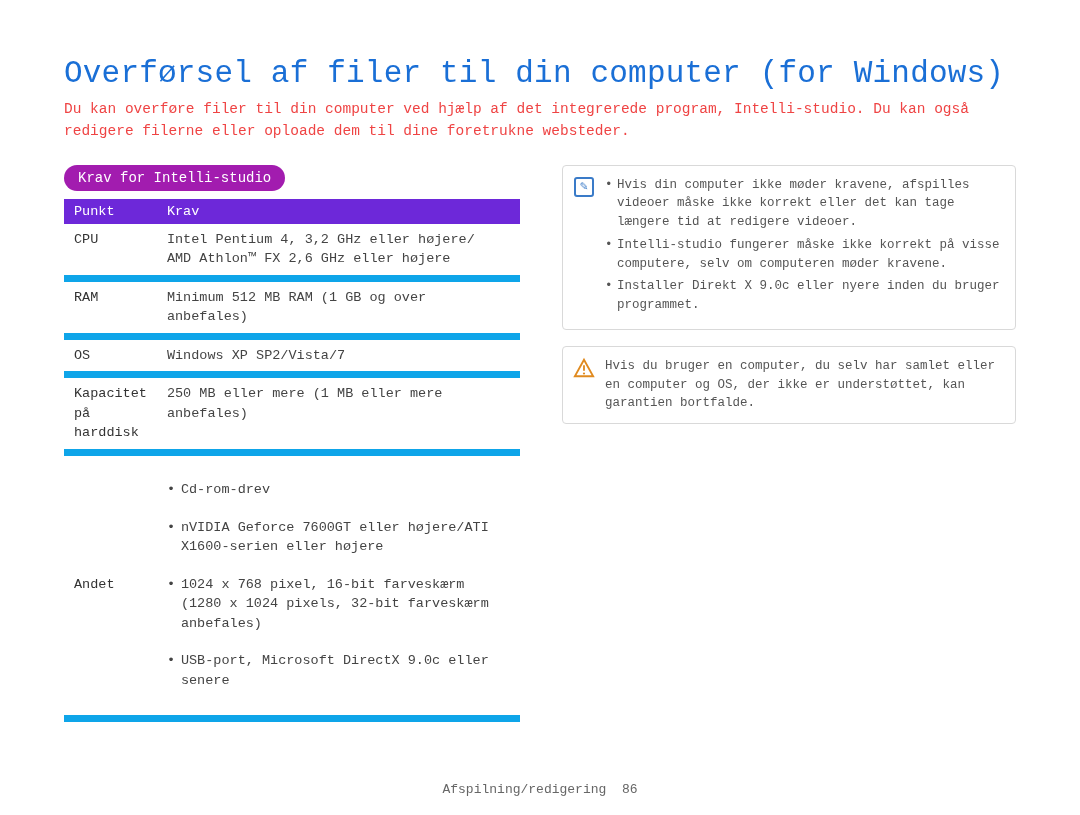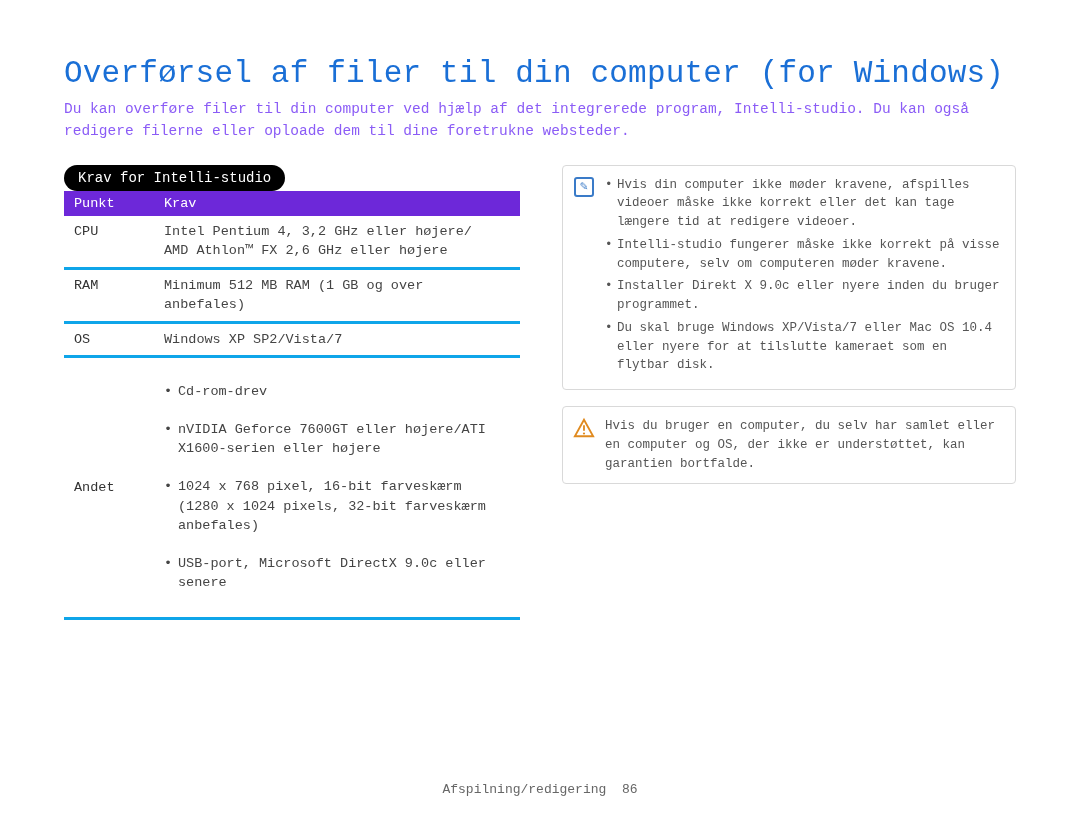--- a/index.html
+++ b/index.html
@@ -1,43 +1,44 @@
 <!DOCTYPE html>
 <html><head>
 <meta charset="utf-8">
 <style>
   * { box-sizing: border-box; margin: 0; padding: 0; }
   html, body { width: 1080px; height: 815px; background: #ffffff; font-family: Arial, Helvetica, sans-serif; color: #3c3c3c; }
   .page { width: 1080px; height: 815px; padding: 56px 64px 12px 64px; position: relative; font-family: Liberation Mono, monospace; }
   h1.title { font-size: 31px; font-weight: 400; color: #1a6fd6; letter-spacing: 0.2px; margin-bottom: 8px; }
-  p.intro { font-size: 14.5px; line-height: 1.5; color: #8b5cf6; margin-bottom: 22px; }
+  p.intro { font-size: 14.5px; line-height: 1.5; color: #ef4444; margin-bottom: 22px; }
   .columns { display: flex; gap: 42px; }
   .col-left { width: 460px; }
   .col-right { width: 458px; }
 
   .badge {
     display: inline-block;
-    background: #000000;
+    background: #a21caf;
     color: #ffffff;
     font-size: 14px;
     padding: 5px 14px 5px 14px;
     border-radius: 16px;
+    margin-bottom: 8px;
   }
 
   table.req { width: 100%; border-collapse: collapse; font-size: 13.5px; }
   table.req thead th {
     background: #6d28d9;
     color: #ffffff;
     font-weight: 400;
     text-align: left;
     padding: 5px 10px;
   }
   table.req thead th:first-child { width: 90px; }
   table.req tbody td {
-    border-bottom: 3px solid #0ea5e9;
+    border-bottom: 7px solid #0ea5e9;
     padding: 6px 10px;
     vertical-align: top;
     line-height: 1.45;
     color: #444;
   }
   table.req tbody td:first-child { color: #333; }
 
   ul.cell-list { list-style: none; padding-left: 0; }
   ul.cell-list li { position: relative; padding-left: 14px; margin: 18px 0; }
   ul.cell-list li::before { content: "•"; position: absolute; left: 0; top: 0; color: #444; }
@@ -102,20 +103,24 @@
           </tr>
           <tr>
             <td>RAM</td>
             <td>Minimum 512 MB RAM (1 GB og over anbefales)</td>
           </tr>
           <tr>
             <td>OS</td>
             <td>Windows XP SP2/Vista/7</td>
           </tr>
           <tr>
+            <td>Kapacitet på harddisk</td>
+            <td>250 MB eller mere (1 MB eller mere anbefales)</td>
+          </tr>
+          <tr>
             <td style="vertical-align:middle;">Andet</td>
             <td>
               <ul class="cell-list">
                 <li>Cd-rom-drev</li>
                 <li>nVIDIA Geforce 7600GT eller højere/ATI X1600-serien eller højere</li>
                 <li>1024 x 768 pixel, 16-bit farveskærm (1280 x 1024 pixels, 32-bit farveskærm anbefales)</li>
                 <li>USB-port, Microsoft DirectX 9.0c eller senere</li>
               </ul>
             </td>
           </tr>
@@ -126,21 +131,20 @@
     <div class="col-right">
 
       <div class="note-box">
         <span class="icon">
           <span class="info-icon">✎</span>
         </span>
         <ul>
           <li>Hvis din computer ikke møder kravene, afspilles videoer måske ikke korrekt eller det kan tage længere tid at redigere videoer.</li>
           <li>Intelli-studio fungerer måske ikke korrekt på visse computere, selv om computeren møder kravene.</li>
           <li>Installer Direkt X 9.0c eller nyere inden du bruger programmet.</li>
-          <li>Du skal bruge Windows XP/Vista/7 eller Mac OS 10.4 eller nyere for at tilslutte kameraet som en flytbar disk.</li>
         </ul>
       </div>
 
       <div class="note-box">
         <span class="icon warn-icon">
           <svg viewBox="0 0 24 24">
               <path fill="none" stroke="#e08a1f" stroke-width="2" d="M12 3 L22 21 L2 21 Z"></path>
               <line x1="12" y1="9" x2="12" y2="15" stroke="#e08a1f" stroke-width="2"></line>
               <circle cx="12" cy="18" r="1.2" fill="#e08a1f"></circle>
             </svg>

